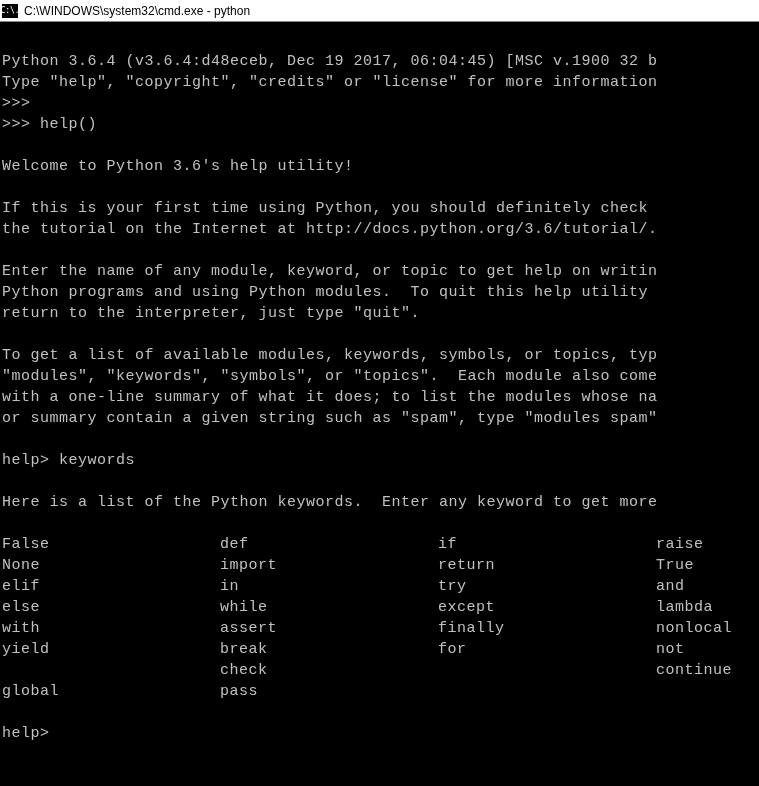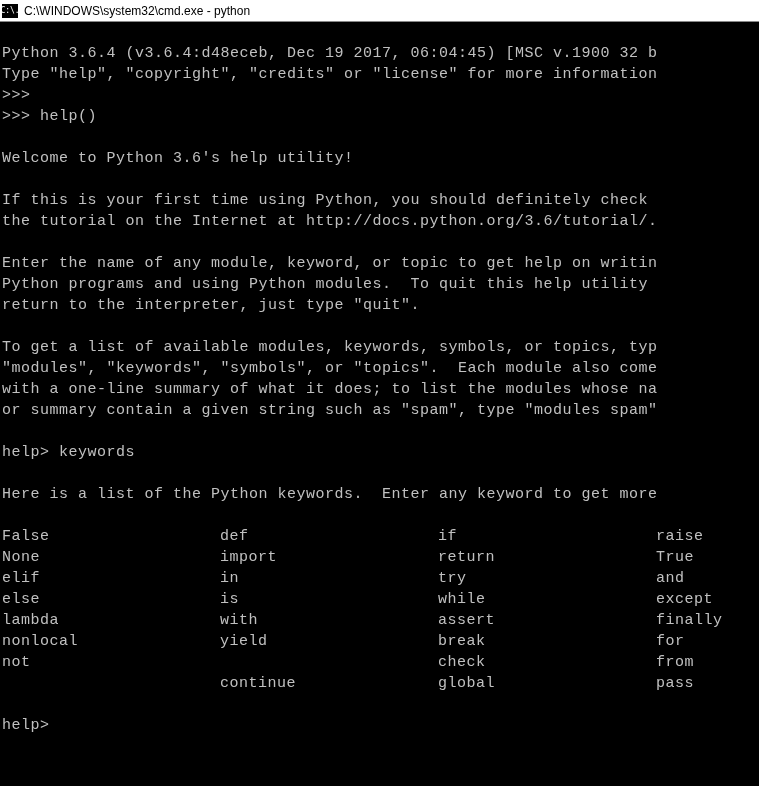--- a/index.html
+++ b/index.html
@@ -34,21 +34,21 @@
       margin-right: 6px;
       display: flex;
       align-items: center;
       justify-content: center;
       font-size: 8px;
       color: #fff;
       font-family: monospace;
       padding: 0 1px;
     }
     .terminal {
-      padding: 0 2px;
+      padding: 8px 2px;
       white-space: pre;
       line-height: 1.4;
       letter-spacing: 0.5px;
     }
     .keywords-grid {
       display: grid;
       grid-template-columns: 218px 218px 218px auto;
     }
     .keywords-grid span {
       white-space: pre;
@@ -83,21 +83,21 @@
 <span>or summary contain a given string such as "spam", type "modules spam"</span>
 
 <span>help&gt; keywords</span>
 
 <span>Here is a list of the Python keywords.  Enter any keyword to get more</span>
 
 <div class="keywords-grid">
 <span>False</span><span>def</span><span>if</span><span>raise</span>
 <span>None</span><span>import</span><span>return</span>
 <span>True</span><span>elif</span><span>in</span><span>try</span>
-<span>and</span><span>else</span><span>is</span><span>while</span>
+<span>and</span><span>else</span><span>while</span>
 <span>except</span><span>lambda</span><span>with</span>
 <span>assert</span><span>finally</span><span>nonlocal</span><span>yield</span>
 <span>break</span><span>for</span><span>not</span><span></span>
-<span>check</span><span>from</span><span></span>
+<span>check</span><span></span>
 <span>continue</span><span>global</span><span>pass</span><span></span>
 </div>
 <span>help&gt;</span>
 </div>
 
 </body></html>

